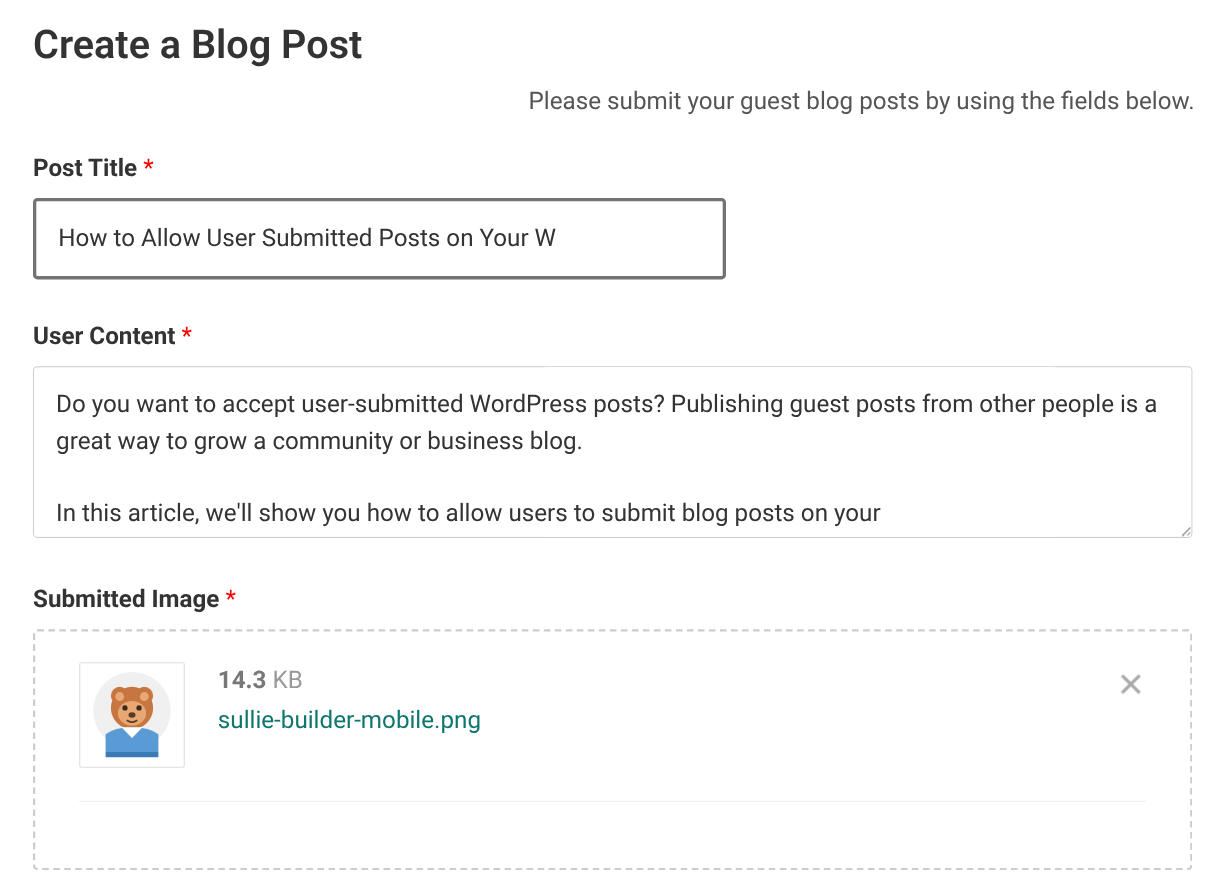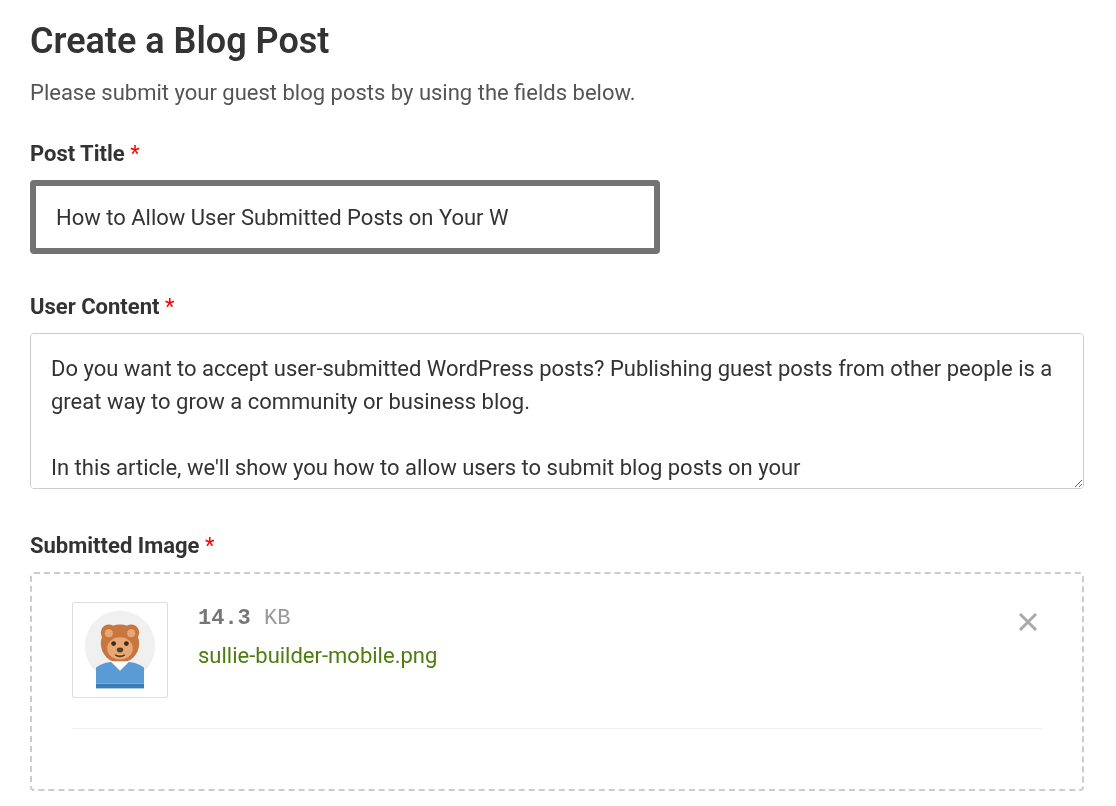--- a/index.html
+++ b/index.html
@@ -20,41 +20,42 @@
     .form-title {
       font-size: 36px;
       font-weight: 600;
       color: #333333;
       margin-bottom: 18px;
     }
     .form-description {
       font-size: 22px;
       color: #555555;
       margin-bottom: 30px;
+      text-align: right;
     }
     .field-group {
       margin-bottom: 40px;
     }
     .field-label {
       font-size: 22px;
       font-weight: 700;
       color: #333333;
       display: block;
       margin-bottom: 14px;
       margin-top: 36px;
     }
     .required {
       color: #ff0000;
       font-weight: 400;
     }
     .text-input {
       width: 630px;
       max-width: 100%;
       height: 74px;
-      border: 6px solid #737373;
+      border: 3px solid #737373;
       border-radius: 4px;
       padding: 0 20px;
       font-size: 22px;
       color: #333333;
       font-family: inherit;
       outline: none;
     }
     .textarea-input {
       width: 1054px;
       max-width: 100%;
@@ -103,29 +104,28 @@
       height: 80px;
     }
     .file-meta {
       flex: 1;
       padding-top: 4px;
     }
     .file-size {
       font-size: 22px;
       color: #999999;
       margin-bottom: 12px;
-      font-family: Liberation Mono, monospace;
     }
     .file-size .num {
       font-weight: 700;
       color: #777777;
     }
     .file-name {
       font-size: 22px;
-      color: #4d7c0f;
+      color: #0f766e;
     }
     .remove-btn {
       position: absolute;
       top: 6px;
       right: 0;
       width: 28px;
       height: 28px;
       background: none;
       border: none;
       cursor: pointer;

